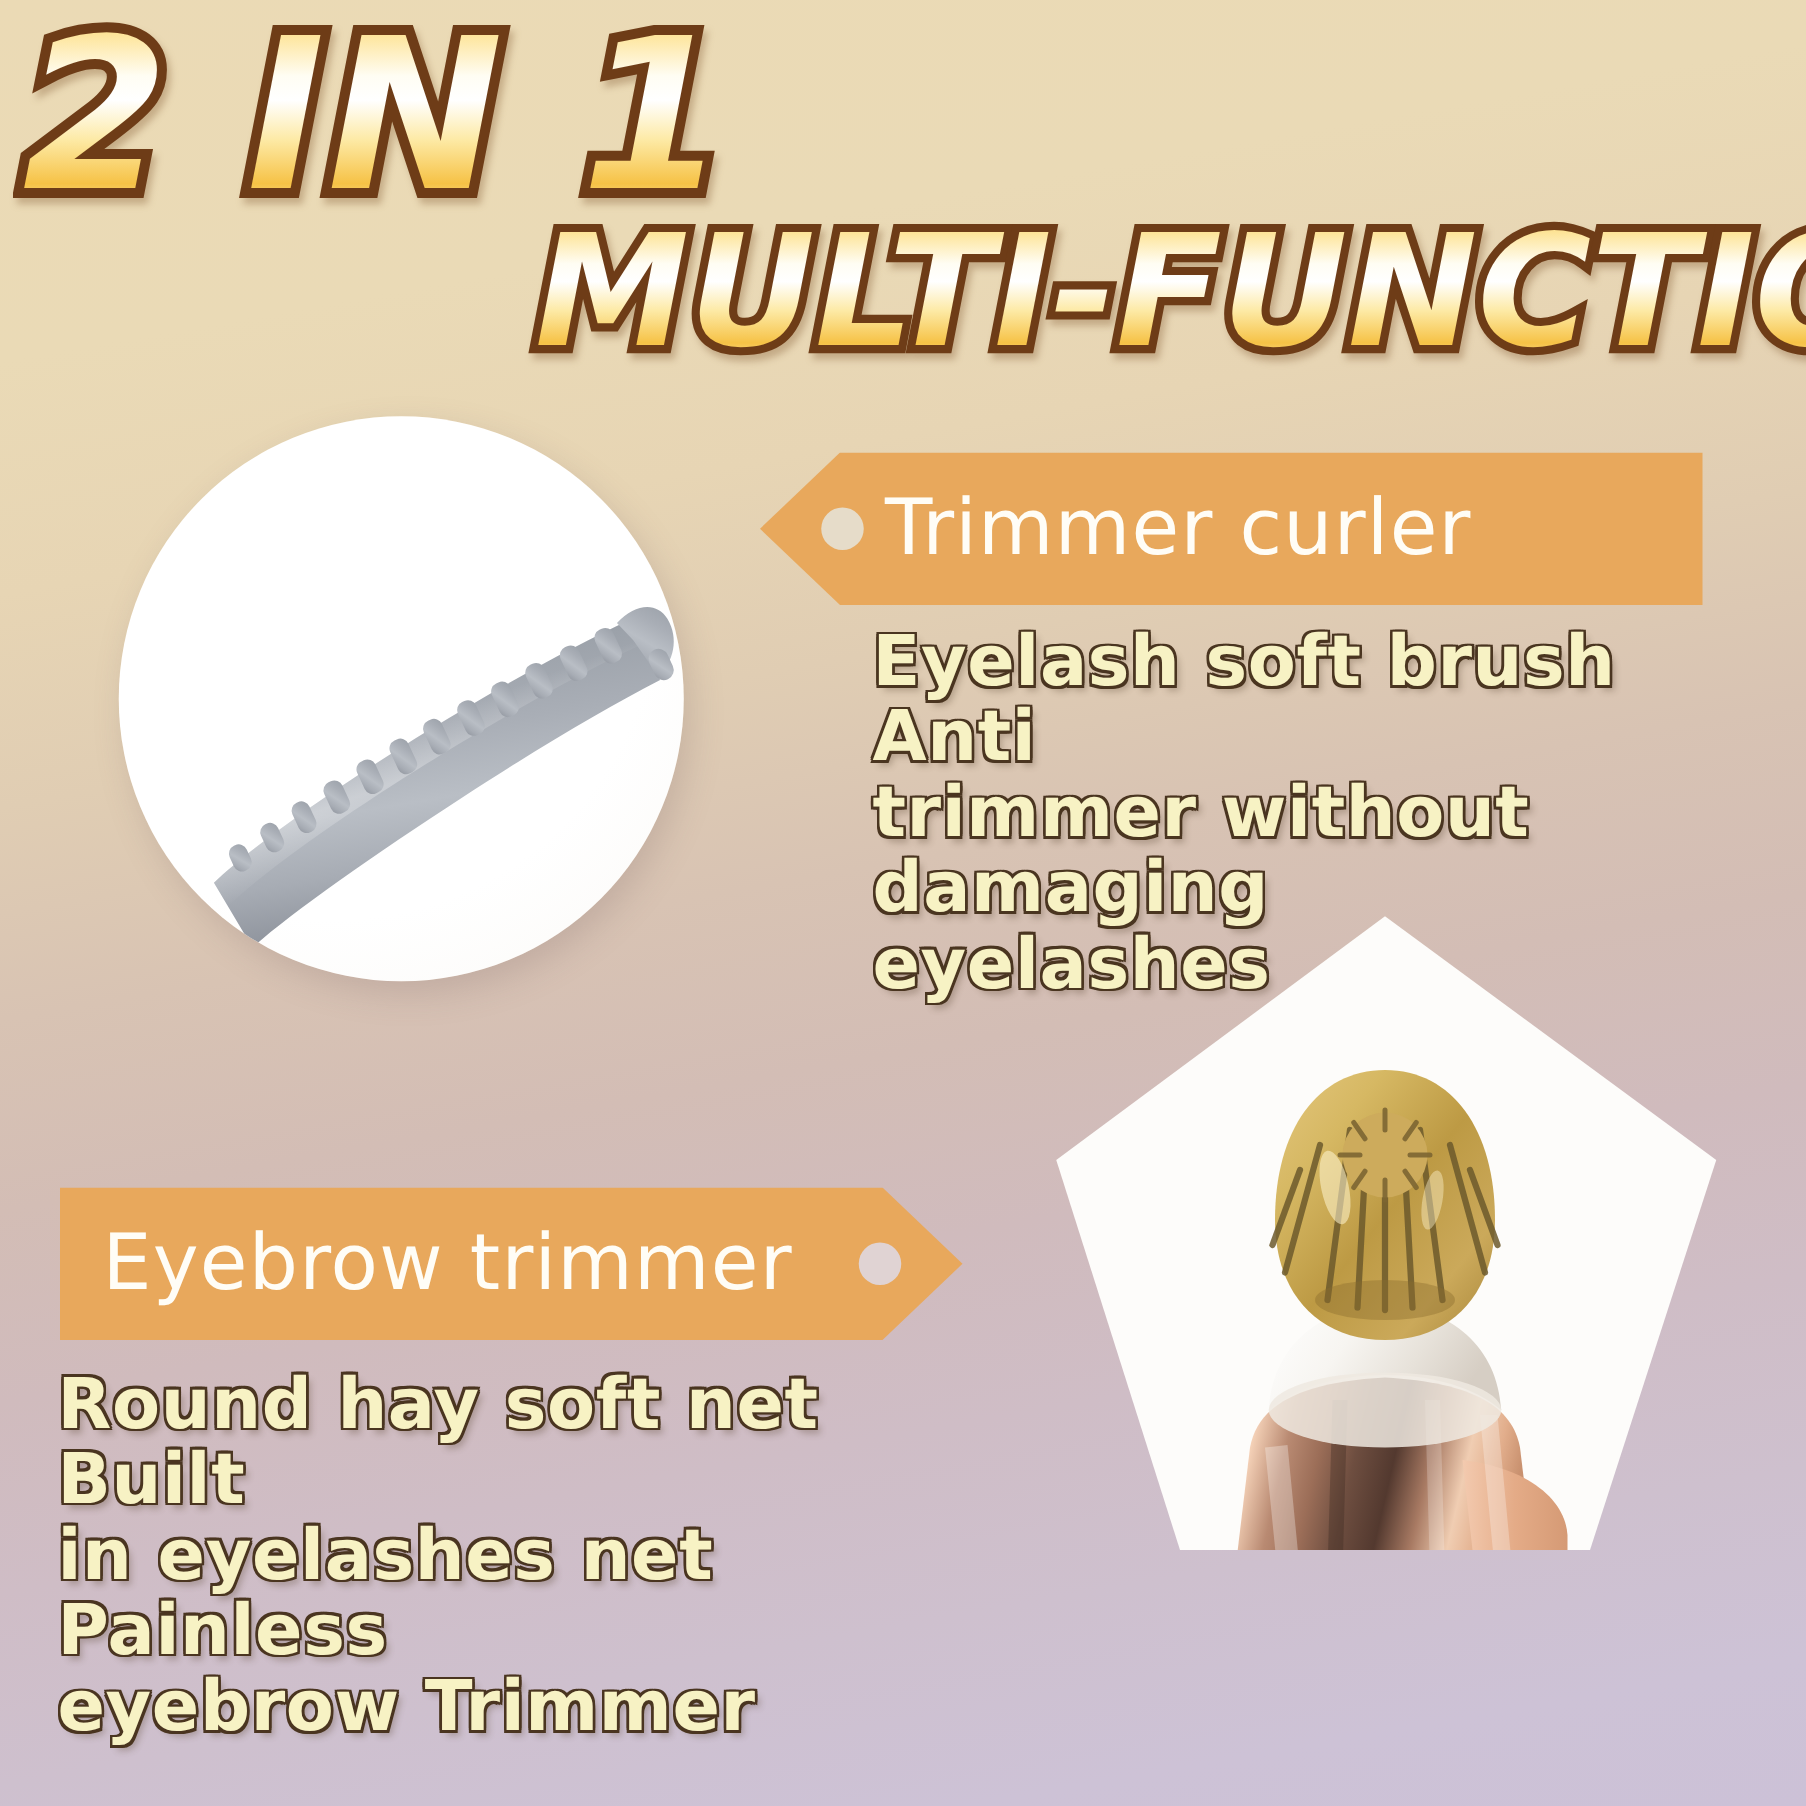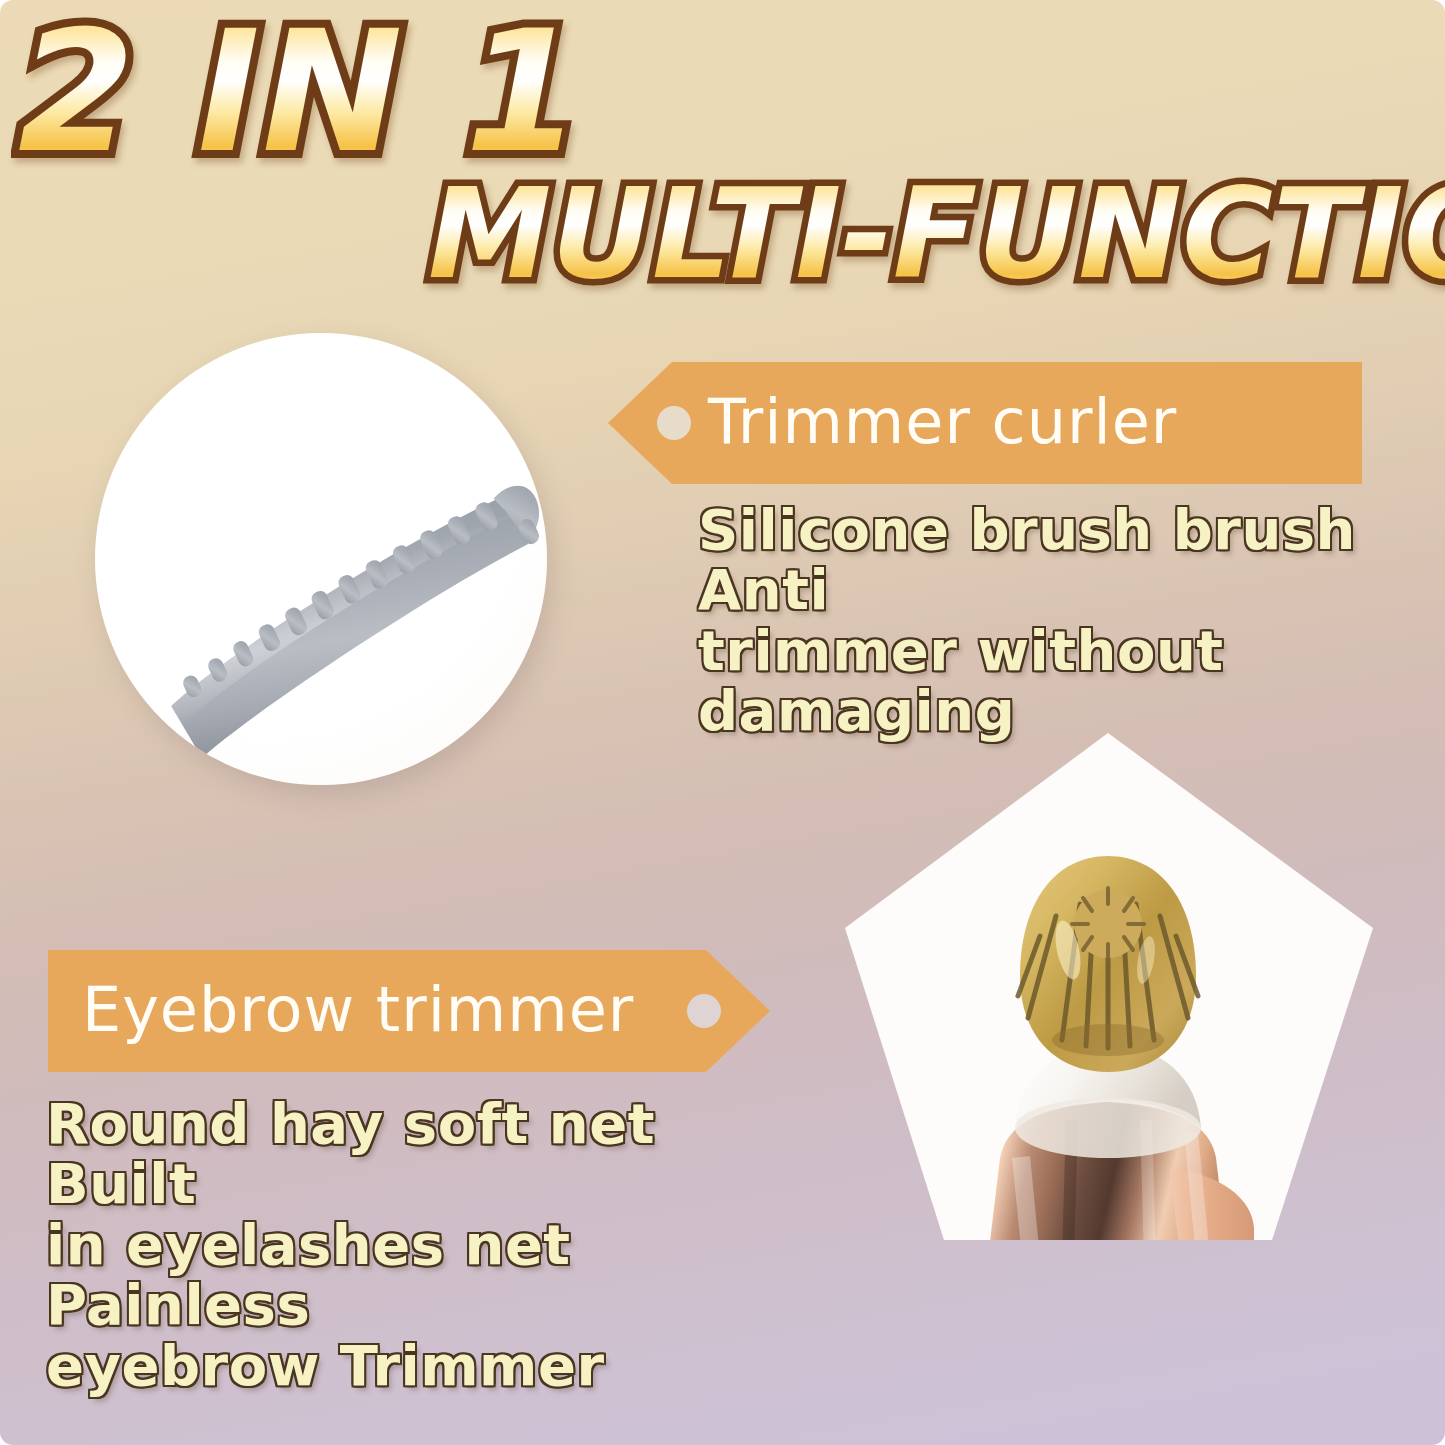--- a/index.html
+++ b/index.html
@@ -19,21 +19,20 @@
         #eadab6 17%,
         #e7d5b4 28%,
         #e0cdb3 38%,
         #d8c3b3 48%,
         #d3bdb5 57%,
         #d0bbbd 66%,
         #cfbdc6 75%,
         #cec0ce 84%,
         #cdc2d6 93%,
         #ccc1d7 100%);
-    border-radius: 13px;
   }
 
   
   .headline-wrap {
     position: absolute;
     left: 0;
     top: 0;
     width: 1445px;
     height: 300px;
     pointer-events: none;
@@ -277,22 +276,23 @@
 
   <div class="ribbon" id="ribbon-eyelash">
     <svg width="760" height="122" viewBox="0 0 760 122">
       <path d="M 66 0 L 756 0 L 756 122 L 66 122 L 2 61 Z" fill="#e8a85c"></path>
       <circle cx="68" cy="61" r="17" fill="#e6dcc9"></circle>
     </svg>
     <span class="ribbon-label">Trimmer curler</span>
   </div>
 
   <div class="desc" id="desc-eyelash">
-    <span class="dline">Silicone brush brush Anti</span>
+    <span class="dline">Eyelash soft brush Anti</span>
     <span class="dline">trimmer without damaging</span>
+    <span class="dline">eyelashes</span>
   </div>
 
   <div id="pentagon-photo">
     <svg width="540" height="530" viewBox="0 0 540 530">
       <defs>
         <clipPath id="pentaClip">
           <path d="M 268 5 L 533 200 L 432 512 L 104 512 L 5 200 Z"></path>
         </clipPath>
         <linearGradient id="goldDome" x1="0" y1="0" x2="1" y2="1">
           <stop offset="0%" stop-color="#e4c77e"></stop>

